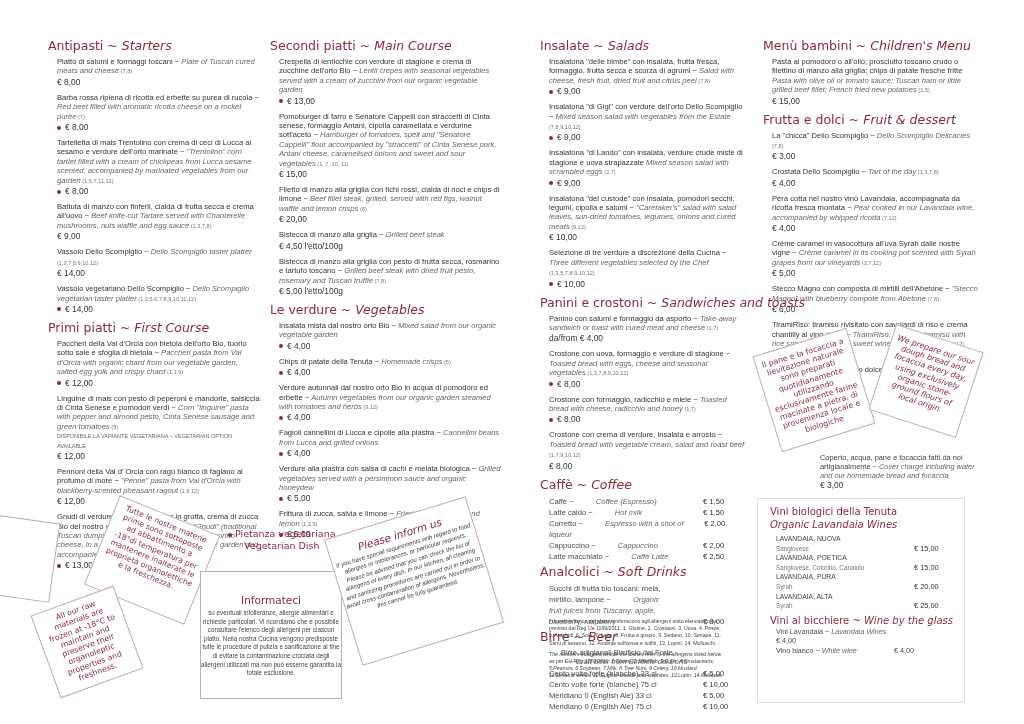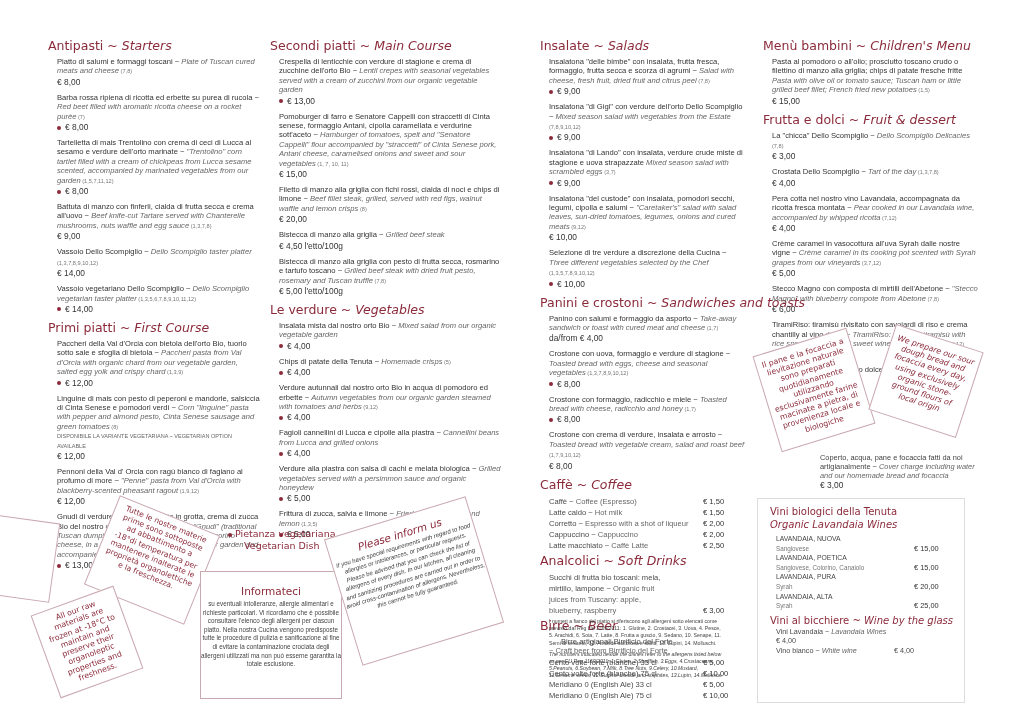--- a/index.html
+++ b/index.html
@@ -16,35 +16,35 @@
   .items { padding-left: 9px; }
   .item { margin-bottom: 5px; font-size: 7.6px; line-height: 9.4px; }
   .item .it { color: #333; }
   .item .en { font-style: italic; color: #666; }
   .item .alg { font-size: 5.6px; color: #777; font-style: normal; }
   .item .note { font-size: 5.5px; color: #666; text-transform: uppercase; display: block; }
   .price { font-size: 8.4px; line-height: 11px; color: #333; display: flex; align-items: center; }
   .price .dot { display: inline-block; width: 4px; height: 4px; border-radius: 50%; background: #8b2a3a; margin-right: 4px; }
 
   .row { display: flex; justify-content: space-between; font-size: 7.6px; line-height: 11px; }
-  .row .en { color: #666; }
+  .row .en { font-style: italic; color: #666; margin-left: 20px; }
   .row .p { color: #333; width: 42px; }
 
   .allergens { position: absolute; left: 549px; top: 618px; width: 175px; font-size: 5.2px; line-height: 7.2px; color: #444; }
   .allergens p { margin-bottom: 4px; }
   .allergens .en { font-style: italic; }
 
   .box { position: absolute; border: 1px solid #c9a9b0; background: #fff; }
   .rot-text { color: #8b2a3a; font-family: "DejaVu Sans", sans-serif; text-align: center; }
 
   .veg-legend { position: absolute; left: 228px; top: 528px; color: #8b2a3a; font-family: "DejaVu Sans", sans-serif; font-size: 9.5px; line-height: 12px; text-align: center; }
   .veg-legend .dot { display: inline-block; width: 4px; height: 4px; border-radius: 50%; background: #8b2a3a; margin-right: 3px; vertical-align: middle; }
   .veg-legend .en { display: block; }
 
-  .info { left: 200px; top: 571px; width: 142px; height: 128px; text-align: center; padding-top: 13px; }
+  .info { left: 200px; top: 571px; width: 142px; height: 128px; text-align: center; padding-top: 22px; }
   .info h3 { color: #8b2a3a; font-family: "DejaVu Sans", sans-serif; font-weight: normal; font-size: 10.5px; margin-bottom: 3px; }
   .info p { font-size: 6.3px; line-height: 8.6px; color: #444; }
 
   .please { left: 340px; top: 515px; width: 148px; height: 132px; transform: rotate(-17deg); text-align: center; padding-top: 10px; }
   .please h3 { color: #8b2a3a; font-family: "DejaVu Sans", sans-serif; font-style: italic; font-weight: normal; font-size: 10.5px; margin-bottom: 2px; }
   .please p { font-size: 6.1px; line-height: 8.4px; color: #444; font-style: italic; }
 
   .wines { position: absolute; left: 757px; top: 498px; width: 208px; height: 205px; border: 1px solid #ddd; padding: 6px 10px 6px 12px; }
   .wines .sec-title { font-size: 10px; line-height: 13px; margin: 0; }
   .wine { font-size: 6.8px; line-height: 9.6px; color: #444; padding-left: 6px; }

